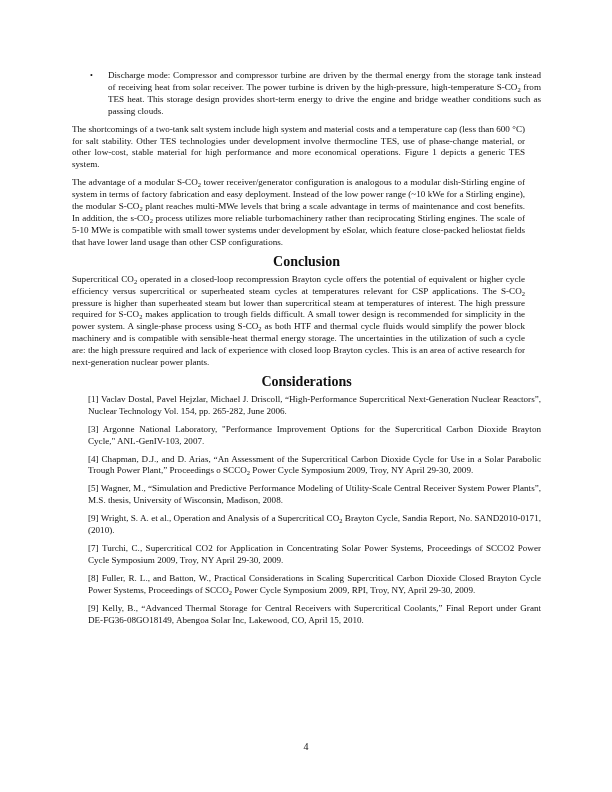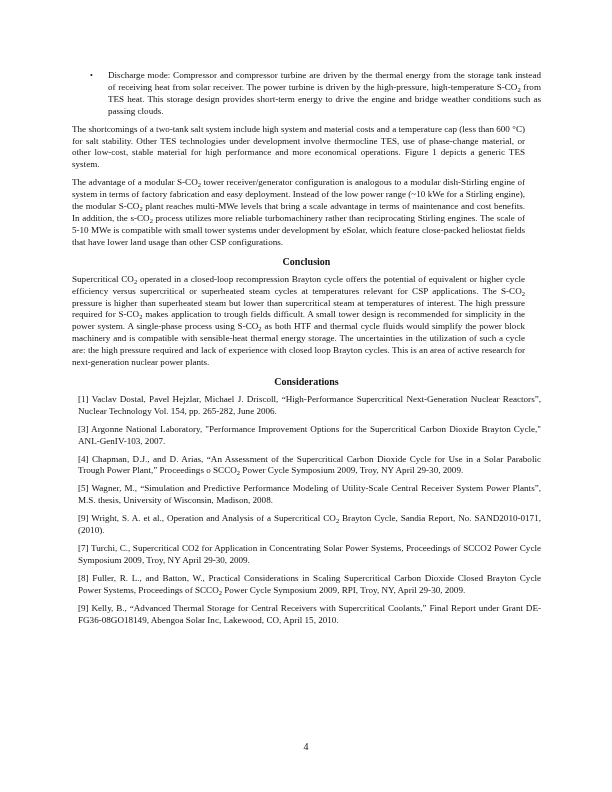--- a/index.html
+++ b/index.html
@@ -3,22 +3,22 @@
 <meta charset="utf-8">
 <style>
   html, body { margin:0; padding:0; background:#ffffff; }
   body { width:612px; height:792px; position:relative; overflow:hidden;
          font-family:"Liberation Serif", "DejaVu Serif", serif; color:#111; }
   .page { position:absolute; left:72px; top:70px; width:469px; font-size:9.1px; line-height:11.9px; }
   p { margin:0 16px 6px 0; text-align:justify; }
   .bullet { display:flex; margin:0 0 6px 0; }
   .bullet .dot { width:36px; padding-left:18px; box-sizing:border-box; flex:0 0 36px; font-size:8px; }
   .bullet .txt { flex:1; text-align:justify; }
-  h2 { font-size:10px; font-weight:bold; text-align:center; margin:6px 0 6px 0; line-height:13px; }
-  .ref { margin:0 0 6px 6px; text-align:justify; }
+  h2 { font-size:14px; font-weight:bold; text-align:center; margin:6px 0 6px 0; line-height:13px; }
+  .ref { margin:0 0 6px 16px; text-align:justify; }
   sub { font-size:6.5px; vertical-align:-1.5px; line-height:0; }
   .pagenum { position:absolute; top:741px; left:0; width:612px; text-align:center; font-size:10px; }
 </style>
 </head>
 <body>
 
 <div class="page">
 
   <div class="bullet">
     <span class="dot">•</span>

